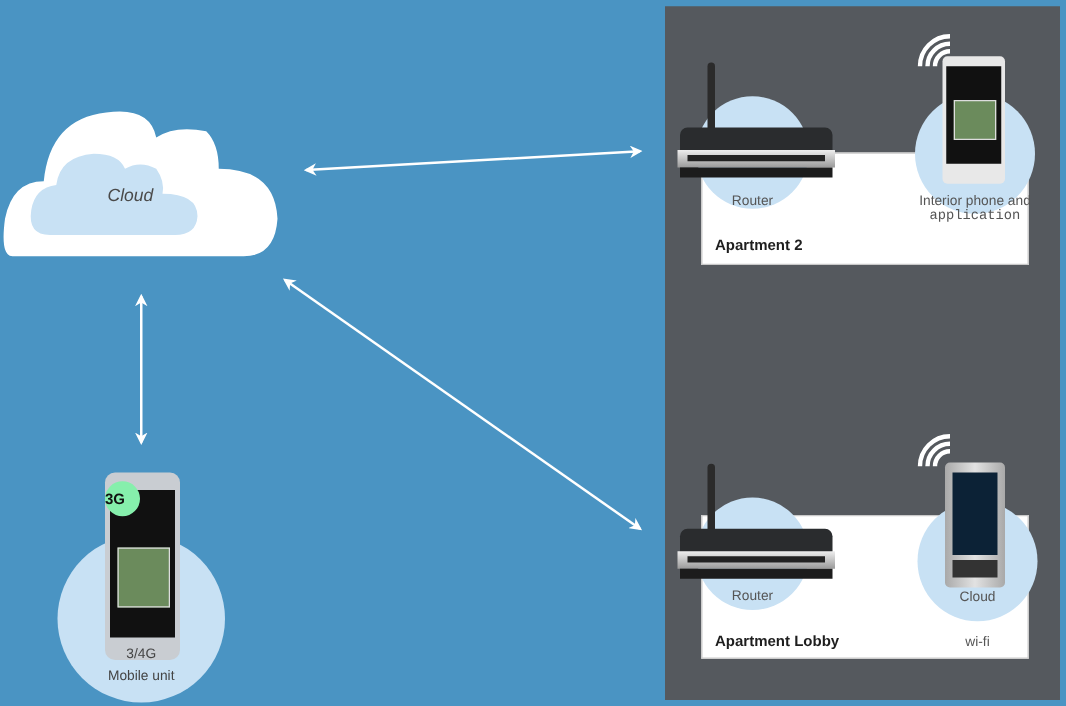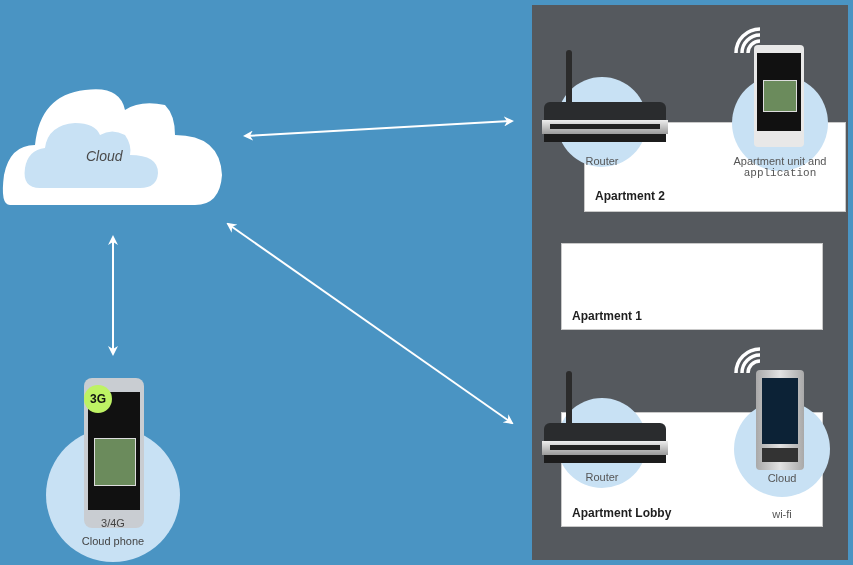--- a/index.html
+++ b/index.html
@@ -10,27 +10,24 @@
   .room-label{position:absolute;left:10px;font-size:12px;font-weight:bold;color:#1e1e1e;}
   .circle{position:absolute;border-radius:50%;background:#c8e1f4;}
   .dev-label{position:absolute;font-size:11px;color:#555;text-align:center;line-height:12px;}
   svg{position:absolute;left:0;top:0;}
 </style>
 </head>
 <body>
 
 <div id="panel" class="abs">
 
-  <div class="room" style="left:29px;top:117px;width:262px;height:90px;margin-left:23px;">
+  <div class="room" style="left:29px;top:117px;width:262px;height:90px;">
     <span class="room-label" style="top:66px;">Apartment 2</span>
   </div>
 
-  <div class="room" style="left:29px;top:238px;width:262px;height:87px;">
-    <span class="room-label" style="top:65px;">Apartment 1</span>
-  </div>
 
   <div class="room" style="left:29px;top:407px;width:262px;height:115px;">
     <span class="room-label" style="top:93px;">Apartment Lobby</span>
   </div>
 
   <div class="circle" style="left:25px;top:72px;width:90px;height:90px;"></div>
   <div class="abs" style="left:10px;top:45px;width:126px;height:92px;">
     <div class="abs" style="left:24px;top:0;width:6px;height:55px;background:#2b2b2b;border-radius:3px;"></div>
     <div class="abs" style="left:2px;top:52px;width:122px;height:20px;background:#2a2c2e;border-radius:6px 6px 0 0;"></div>
     <div class="abs" style="left:0;top:70px;width:126px;height:14px;background:linear-gradient(#eee,#9a9a9a);"></div>
@@ -44,21 +41,21 @@
     <div class="abs" style="left:3px;top:8px;width:44px;height:78px;background:#111;"></div>
     <div class="abs" style="left:9px;top:35px;width:32px;height:30px;background:#6b8b5c;border:1px solid #ddd;"></div>
   </div>
   <div class="abs" style="left:200px;top:20px;width:30px;height:30px;">
     <svg width="30" height="30" viewBox="0 0 30 30">
       <path d="M4 28 A24 24 0 0 1 28 4" stroke="#fff" stroke-width="3.5" fill="none"></path>
       <path d="M10 28 A18 18 0 0 1 28 10" stroke="#fff" stroke-width="3.5" fill="none"></path>
       <path d="M16 28 A12 12 0 0 1 28 16" stroke="#fff" stroke-width="3.5" fill="none"></path>
     </svg>
   </div>
-  <span class="dev-label" style="left:198px;top:150px;width:100px;">Apartment unit and</span>
+  <span class="dev-label" style="left:198px;top:150px;width:100px;">Interior phone and</span>
   <span class="dev-label" style="left:198px;top:162px;width:100px;font-family:Liberation Mono, monospace;">application</span>
 
   <div class="circle" style="left:25px;top:393px;width:90px;height:90px;"></div>
   <div class="abs" style="left:10px;top:366px;width:126px;height:92px;">
     <div class="abs" style="left:24px;top:0;width:6px;height:55px;background:#2b2b2b;border-radius:3px;"></div>
     <div class="abs" style="left:2px;top:52px;width:122px;height:20px;background:#2a2c2e;border-radius:6px 6px 0 0;"></div>
     <div class="abs" style="left:0;top:70px;width:126px;height:14px;background:linear-gradient(#eee,#9a9a9a);"></div>
     <div class="abs" style="left:8px;top:74px;width:110px;height:5px;background:#222;"></div>
     <div class="abs" style="left:2px;top:84px;width:122px;height:8px;background:#1c1c1c;"></div>
   </div>
@@ -97,17 +94,17 @@
   <line x1="245" y1="136" x2="512" y2="121" stroke="#fff" stroke-width="2" marker-start="url(#ah)" marker-end="url(#ah)"></line>
   <line x1="228" y1="224" x2="512" y2="423" stroke="#fff" stroke-width="2" marker-start="url(#ah)" marker-end="url(#ah)"></line>
   <line x1="113" y1="237" x2="113" y2="354" stroke="#fff" stroke-width="2" marker-start="url(#ah)" marker-end="url(#ah)"></line>
 </svg>
 
 <div class="circle" style="left:46px;top:428px;width:134px;height:134px;"></div>
 <div class="abs" style="left:84px;top:378px;width:60px;height:150px;background:#c9cdd2;border-radius:8px;">
   <div class="abs" style="left:4px;top:14px;width:52px;height:118px;background:#111;"></div>
   <div class="abs" style="left:10px;top:60px;width:40px;height:46px;background:#6b8b5c;border:1px solid #ddd;"></div>
 </div>
-<div class="abs" style="left:84px;top:385px;width:28px;height:28px;border-radius:50%;background:#bef264;color:#111;font-weight:bold;font-size:12px;text-align:center;line-height:28px;">
+<div class="abs" style="left:84px;top:385px;width:28px;height:28px;border-radius:50%;background:#86efac;color:#111;font-weight:bold;font-size:12px;text-align:left;line-height:28px;">
   <span>3G</span>
 </div>
-<span class="dev-label" style="left:63px;top:535px;width:100px;color:#444;">Cloud phone</span>
+<span class="dev-label" style="left:63px;top:535px;width:100px;color:#444;">Mobile unit</span>
 <span class="dev-label" style="left:63px;top:517px;width:100px;color:#444;">3/4G</span>
 
 </body></html>

